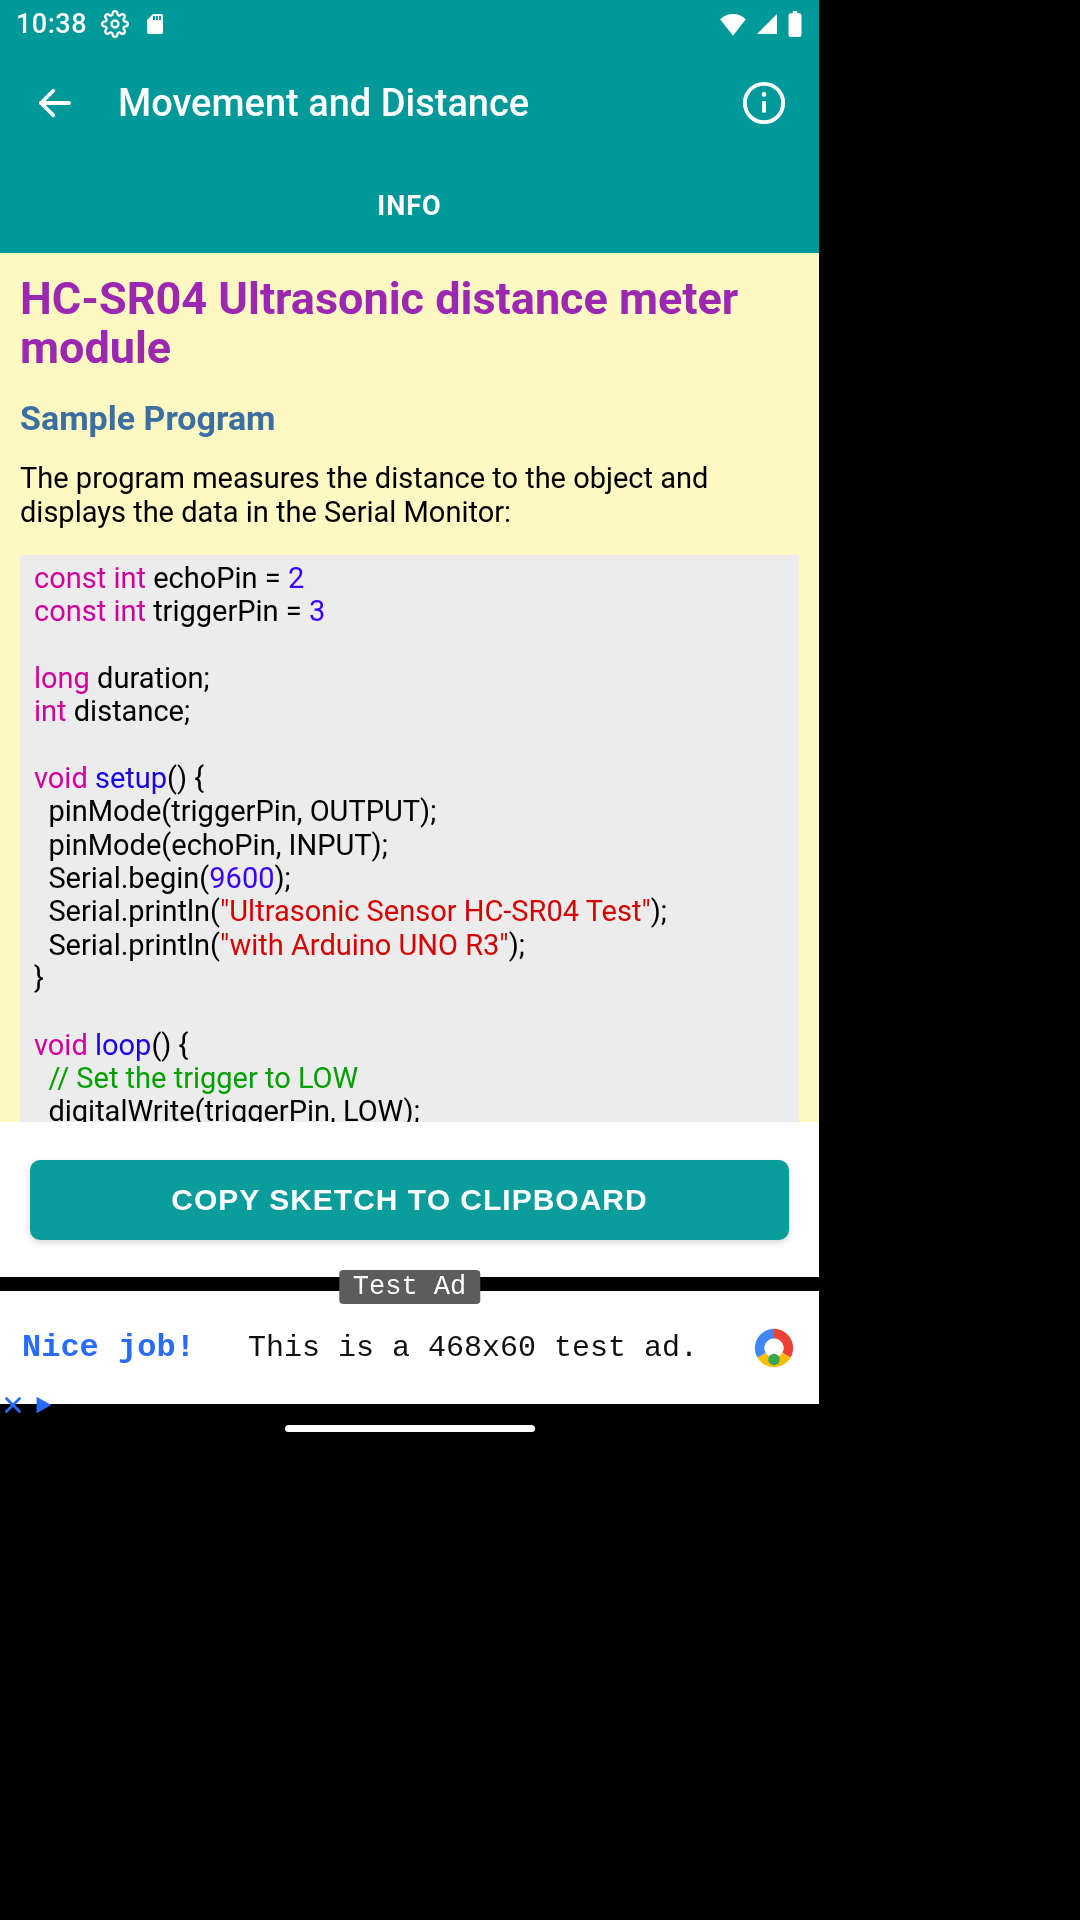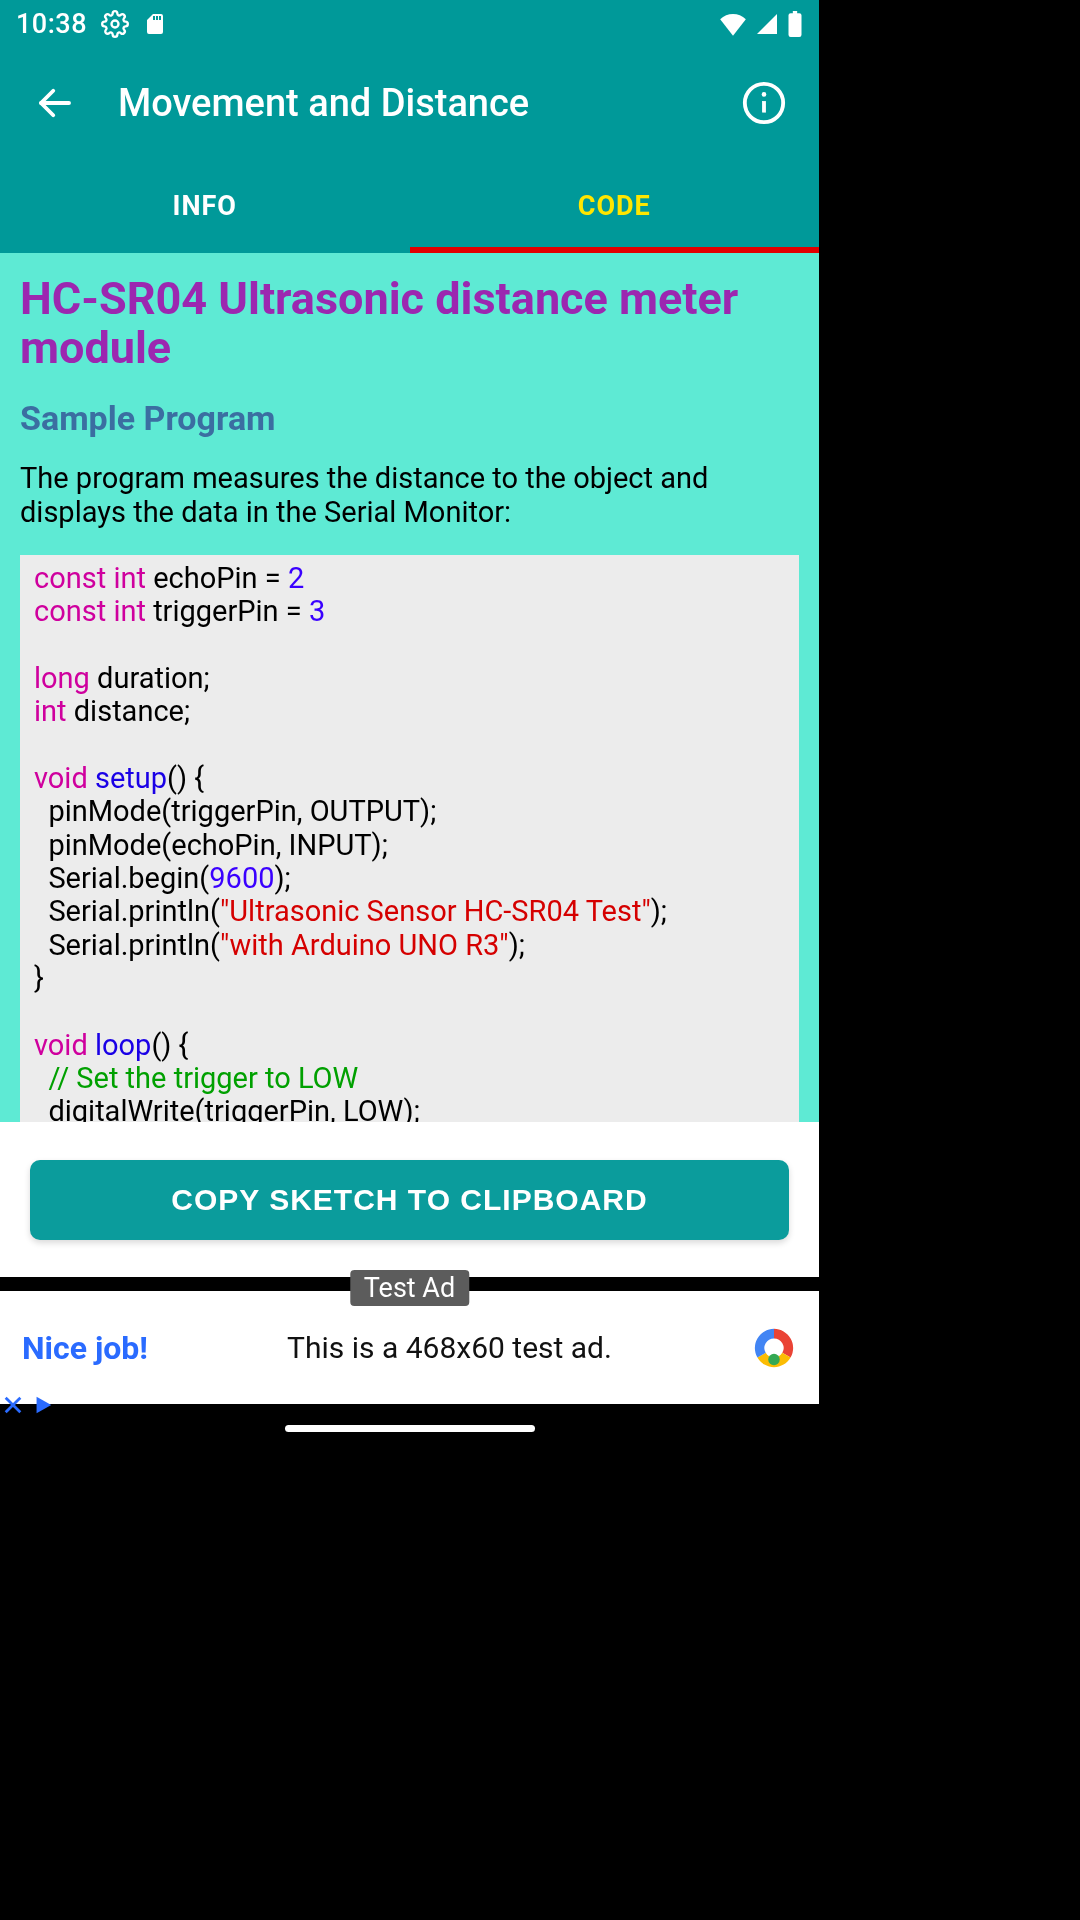--- a/index.html
+++ b/index.html
@@ -17,38 +17,38 @@
   .app-title { font-size: 38px; font-weight: 500; flex: 1; }
   .info-btn { width: 54px; height: 54px; display: flex; align-items: center; justify-content: center; }
 
   
   .tabs { height: 95px; background: #009999; display: flex; text-align: center; }
   .tab { flex: 1; display: flex; align-items: center; justify-content: center; font-size: 27px; font-weight: 700; color: #fff; letter-spacing: 1px; position: relative; }
   .tab.active { color: #ffe600; }
   .tab.active::after { content: ""; position: absolute; left: 0; right: 0; bottom: 0; height: 6px; background: #e10000; }
 
   
-  .content { background: #5eead4; height: 869px; overflow: hidden; padding: 22px 20px 0 20px; }
+  .content { background: #fef9c3; height: 869px; overflow: hidden; padding: 22px 20px 0 20px; }
   .h1 { color: #9c27b0; font-size: 45px; font-weight: 700; line-height: 1.08; margin-bottom: 26px; }
   .h2 { color: #3b6ea1; font-size: 34px; font-weight: 700; margin-bottom: 24px; }
   .desc { font-size: 29px; line-height: 1.15; color: #000; margin-bottom: 26px; }
 
   .code-box { background: #ececec; padding: 7px 14px; font-family: inherit; font-size: 29px; line-height: 1.15; white-space: pre; overflow: hidden; }
   .kw-mod  { color: #cf009e; } 
   .kw-type { color: #1a00e6; } 
   .num     { color: #3a00ff; }
   .str     { color: #d50000; }
   .cmt     { color: #00a000; }
 
   
   .button-strip { background: #fff; height: 155px; display: flex; align-items: center; justify-content: center; padding: 0 30px; }
   .copy-btn { width: 100%; height: 80px; background: #0b9c9c; color: #fff; font-size: 30px; font-weight: 700; letter-spacing: 1px; border: none; border-radius: 10px; box-shadow: 0 3px 6px rgba(0,0,0,0.15); }
 
   
-  .ad-wrap { position: relative; }
+  .ad-wrap { position: relative; font-family: Liberation Mono, monospace; }
   .ad-black { height: 14px; background: #000; }
   .ad { height: 113px; background: #fff; position: relative; display: flex; align-items: center; padding: 0 22px; gap: 40px; }
   .ad-badge { position: absolute; top: -21px; left: 50%; transform: translateX(-50%); background: #5c5c5c; color: #fff; font-size: 27px; padding: 2px 14px; border-radius: 4px; }
   .ad-nice { color: #2a6bff; font-size: 32px; font-weight: 700; }
   .ad-text { color: #111; font-size: 30px; flex: 1; text-align: center; }
   .ad-logo { width: 46px; height: 46px; }
   .ad-controls { position: absolute; left: 2px; bottom: -12px; display: flex; gap: 8px; }
   .ad-controls svg { display: block; }
 
   
@@ -104,21 +104,20 @@
     <svg width="46" height="46" viewBox="0 0 24 24" fill="none" stroke="#fff" stroke-width="2">
         <circle cx="12" cy="12" r="10"></circle>
         <line x1="12" y1="11" x2="12" y2="17"></line>
         <circle cx="12" cy="7.5" r="1.2" fill="#fff" stroke="none"></circle>
       </svg>
   </div>
 </div>
 
 <div class="tabs">
   <div class="tab">INFO</div>
-  <div class="tab active">CODE</div>
 </div>
 
 <div class="content">
   <div class="h1">HC-SR04 Ultrasonic distance meter module</div>
   <div class="h2">Sample Program</div>
   <div class="desc">The program measures the distance to the object and displays the data in the Serial Monitor:</div>
 
   <div class="code-box"><span class="kw-mod">const int</span><span> echoPin = </span><span class="num">2</span>
 <span class="kw-mod">const int</span><span> triggerPin = </span><span class="num">3</span>
 

